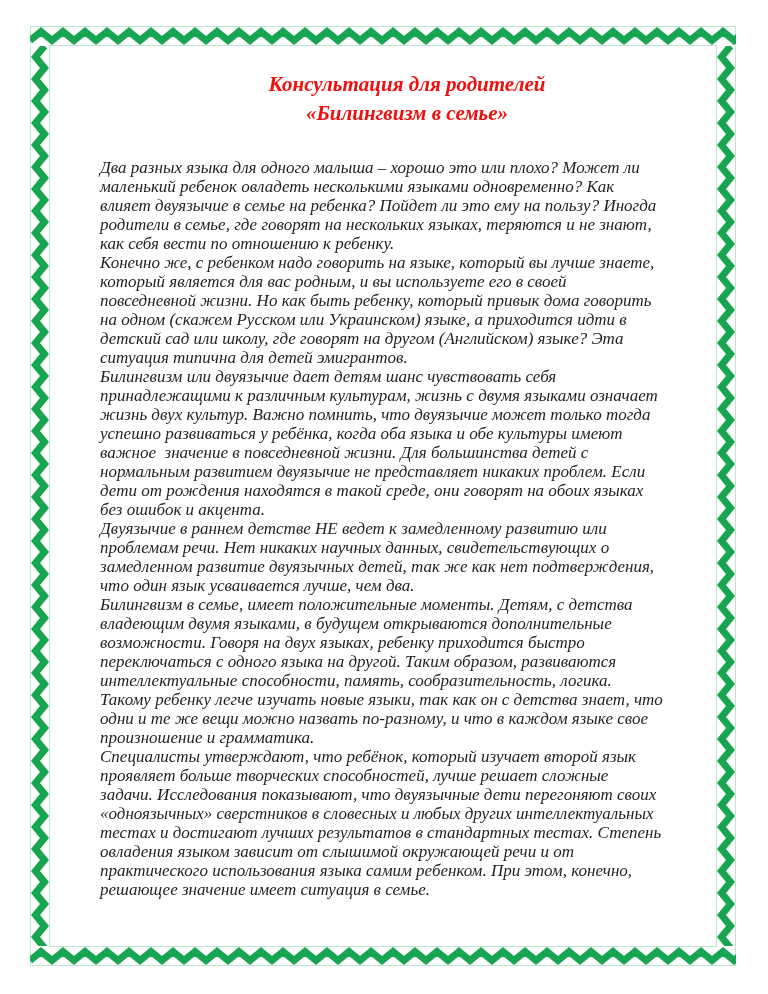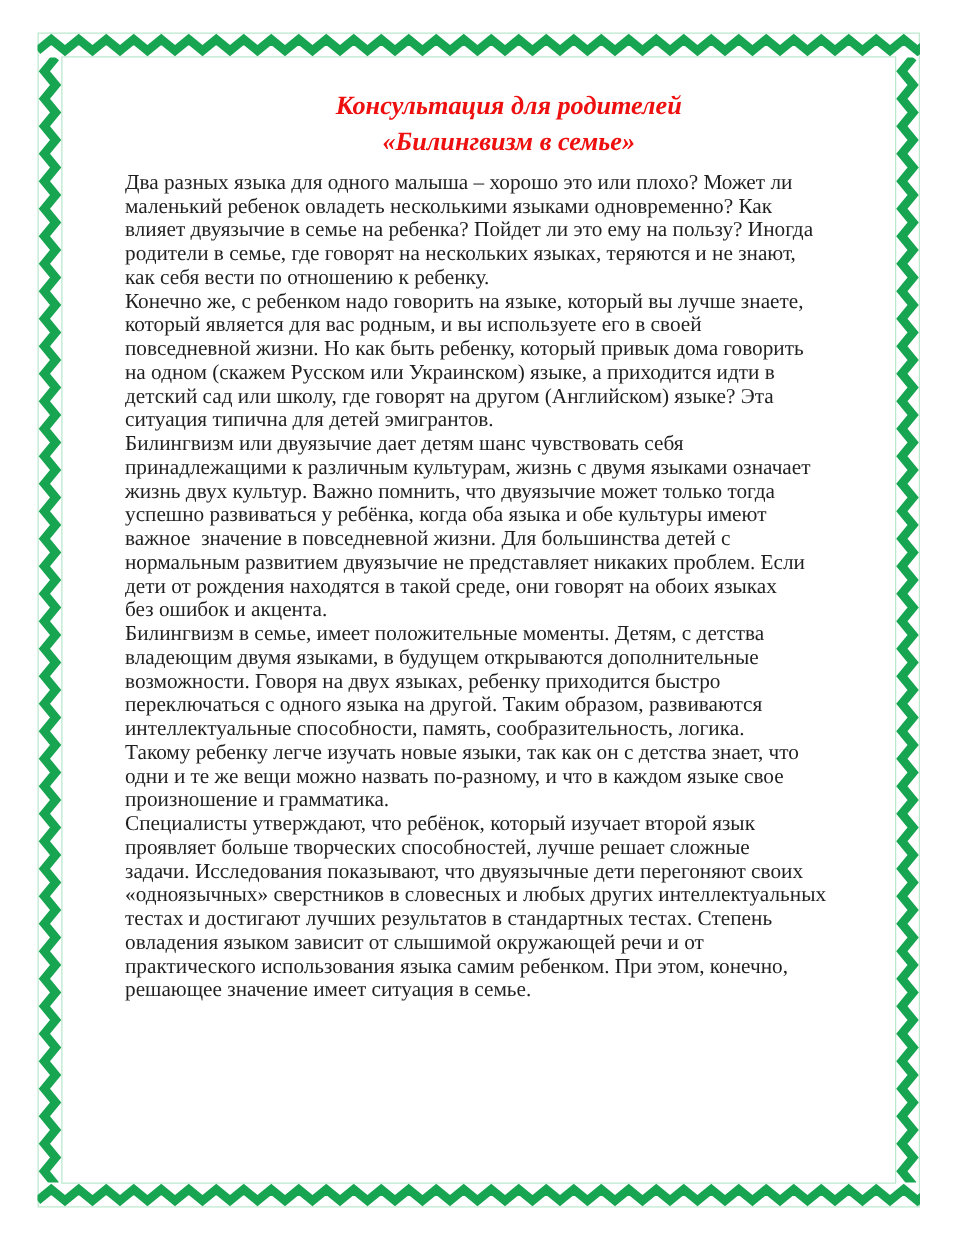--- a/index.html
+++ b/index.html
@@ -31,23 +31,24 @@
   
   .content{
     position:absolute;left:100px;top:70px;width:614px;
     color:var(--text);
   }
   .doc-title{
     text-align:center;
     font-size:21px;line-height:29px;
     font-weight:bold;font-style:italic;
     color:var(--accent-red);
-    margin-bottom:8px;
+    margin-bottom:30px;
   }
   .body-text p{
+    font-style:italic;
     font-size:17px;line-height:19px;
     white-space:pre;
     color:var(--text);
   }
 </style>
 </head>
 <body>
 
 <div class="page">
 
@@ -86,20 +87,24 @@
 детский сад или школу, где говорят на другом (Английском) языке? Эта
 ситуация типична для детей эмигрантов.</p>
       <p>Билингвизм или двуязычие дает детям шанс чувствовать себя
 принадлежащими к различным культурам, жизнь с двумя языками означает
 жизнь двух культур. Важно помнить, что двуязычие может только тогда
 успешно развиваться у ребёнка, когда оба языка и обе культуры имеют
 важное  значение в повседневной жизни. Для большинства детей с
 нормальным развитием двуязычие не представляет никаких проблем. Если
 дети от рождения находятся в такой среде, они говорят на обоих языках
 без ошибок и акцента.</p>
+      <p>Двуязычие в раннем детстве НЕ ведет к замедленному развитию или
+проблемам речи. Нет никаких научных данных, свидетельствующих о
+замедленном развитие двуязычных детей, так же как нет подтверждения,
+что один язык усваивается лучше, чем два.</p>
       <p>Билингвизм в семье, имеет положительные моменты. Детям, с детства
 владеющим двумя языками, в будущем открываются дополнительные
 возможности. Говоря на двух языках, ребенку приходится быстро
 переключаться с одного языка на другой. Таким образом, развиваются
 интеллектуальные способности, память, сообразительность, логика.
 Такому ребенку легче изучать новые языки, так как он с детства знает, что
 одни и те же вещи можно назвать по-разному, и что в каждом языке свое
 произношение и грамматика.</p>
       <p>Специалисты утверждают, что ребёнок, который изучает второй язык
 проявляет больше творческих способностей, лучше решает сложные

